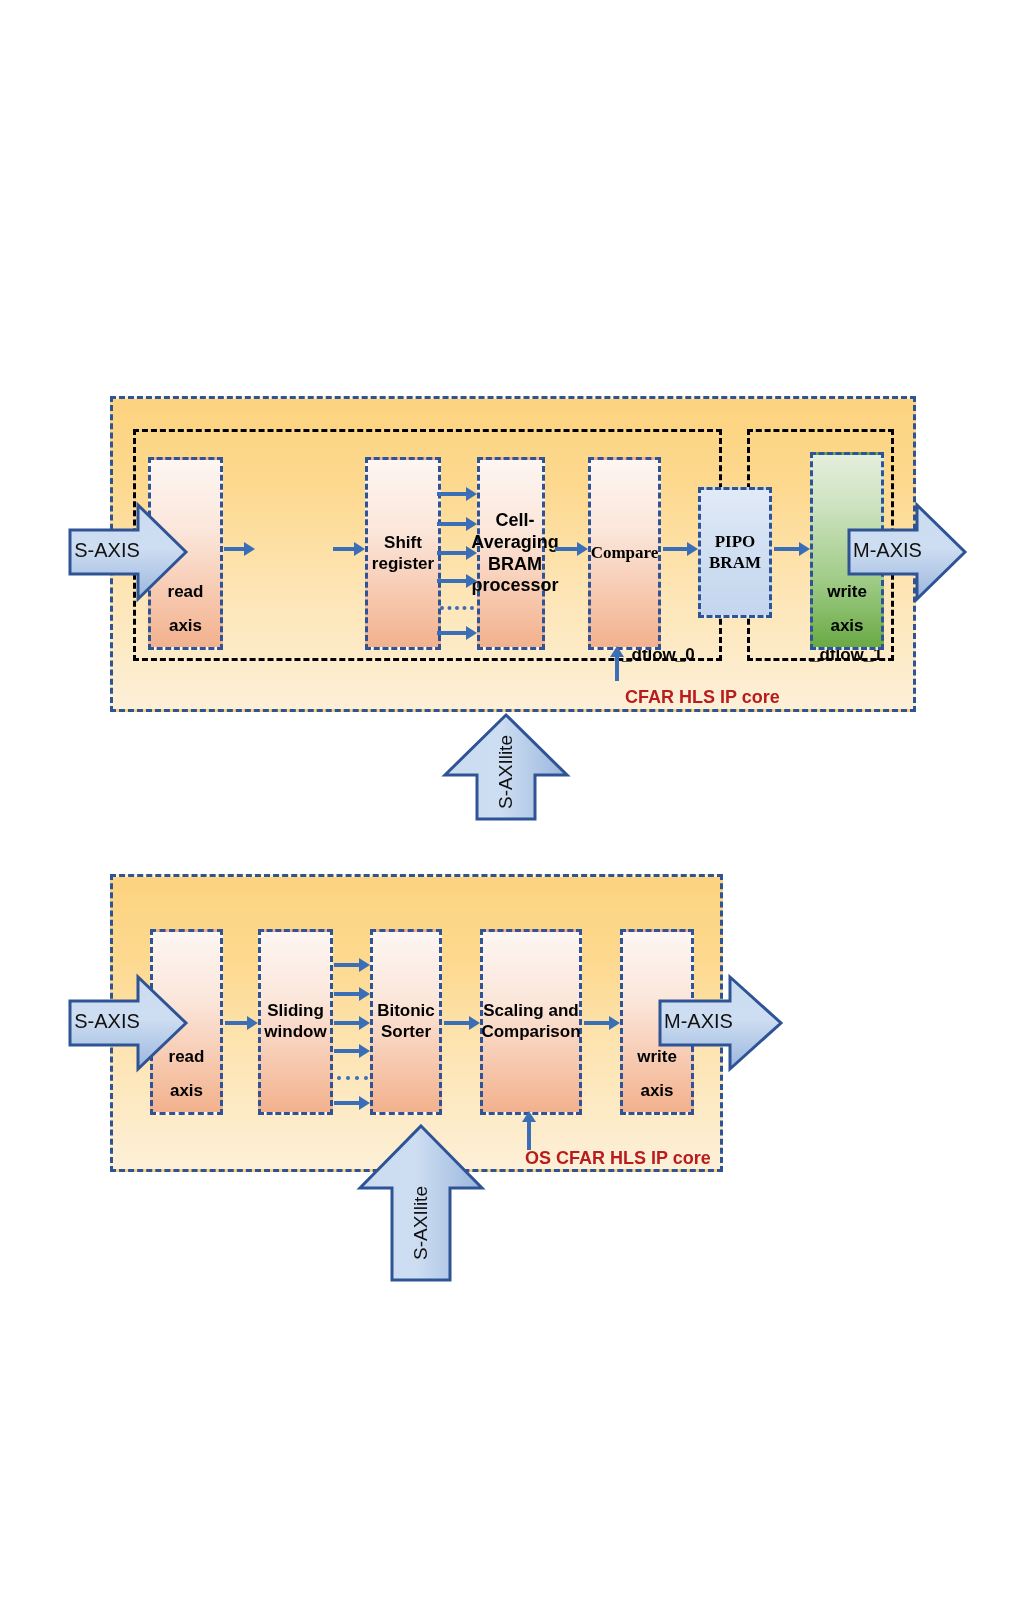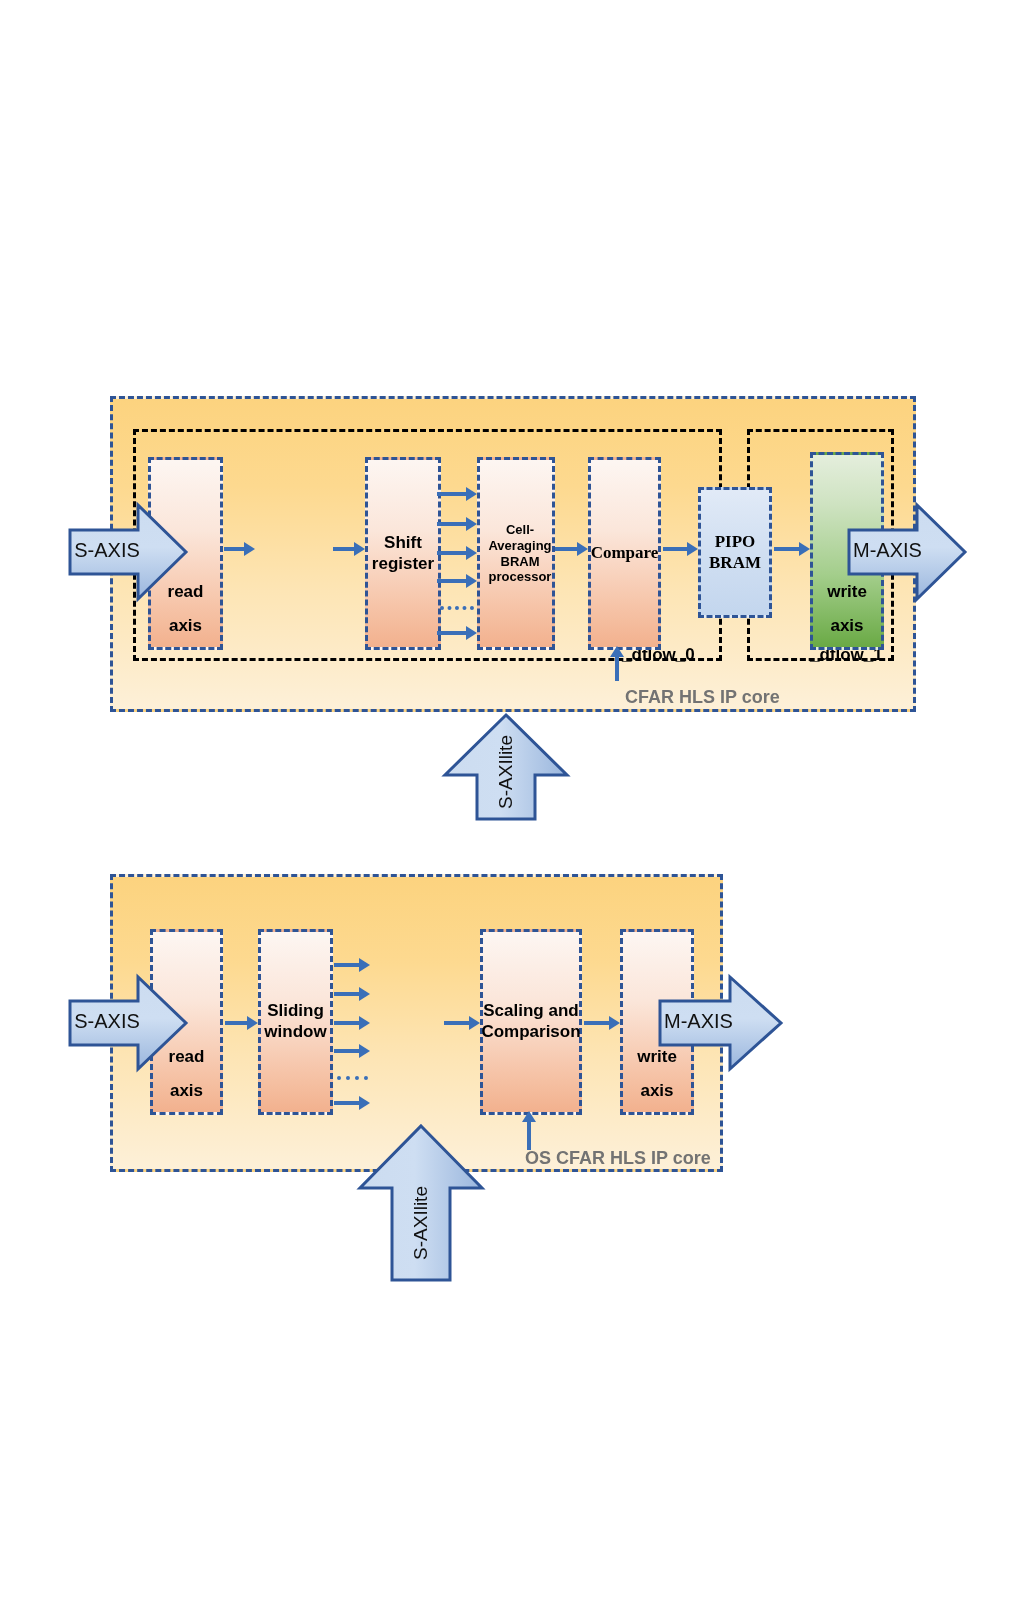--- a/index.html
+++ b/index.html
@@ -98,21 +98,21 @@
     font-weight:normal;
   }
   .bigarrow .lbl.rot{
     transform-origin:center center;
     transform:rotate(-90deg);
   }
 
   .corelabel{
     position:absolute;
     font-weight:bold;
-    color:#737373;
+    color:#b91c1c;
     white-space:nowrap;
   }
 </style>
 </head>
 <body>
 
 <div class="stage">
 
   <div class="ipcore" style="left:110px;top:396px;width:806px;height:316px;"></div>
 
@@ -127,21 +127,21 @@
     <span class="ln">read</span>
     <span class="ln">axis</span>
   </div>
 
 
   <div class="blk" style="left:365px;top:457px;width:76px;height:193px;font-size:17px;">
     <span class="ln">Shift</span>
     <span class="ln">register</span>
   </div>
 
-  <div class="blk" style="left:477px;top:457px;width:78px;height:193px;font-size:13px;padding-left:8px;">
+  <div class="blk" style="left:477px;top:457px;width:68px;height:193px;font-size:18px;padding-left:8px;">
     <span class="ln">Cell-</span>
     <span class="ln">Averaging</span>
     <span class="ln">BRAM</span>
     <span class="ln">processor</span>
   </div>
 
   <div class="blk serif" style="left:588px;top:457px;width:73px;height:193px;font-size:17px;font-weight:bold;">
     <span class="ln">Compare</span>
   </div>
 
@@ -253,20 +253,24 @@
   <div class="blk axis" style="left:150px;top:929px;width:73px;height:186px;font-size:17px;">
     <span class="ln">read</span>
     <span class="ln">axis</span>
   </div>
 
   <div class="blk" style="left:258px;top:929px;width:75px;height:186px;font-size:17px;">
     <span class="ln">Sliding</span>
     <span class="ln">window</span>
   </div>
 
+  <div class="blk" style="left:370px;top:929px;width:72px;height:186px;font-size:17px;">
+    <span class="ln">Bitonic</span>
+    <span class="ln">Sorter</span>
+  </div>
 
   <div class="blk" style="left:480px;top:929px;width:102px;height:186px;font-size:17px;">
     <span class="ln">Scaling and</span>
     <span class="ln">Comparison</span>
   </div>
 
   <div class="blk axis" style="left:620px;top:929px;width:74px;height:186px;font-size:17px;">
     <span class="ln">write</span>
     <span class="ln">axis</span>
   </div>

